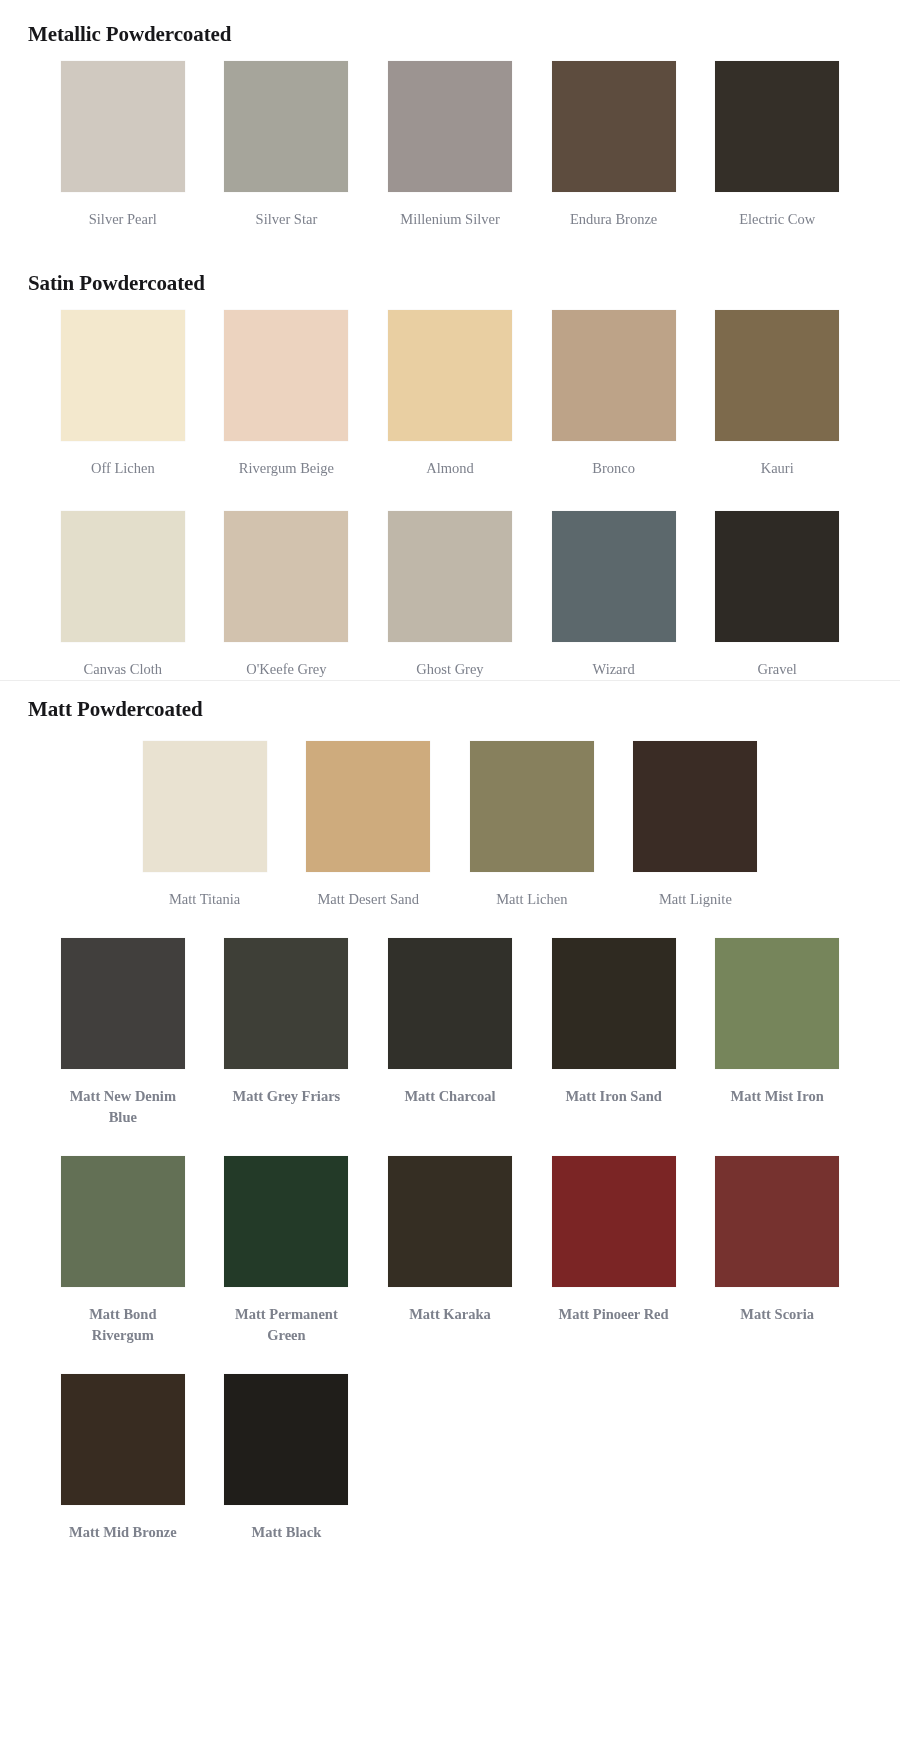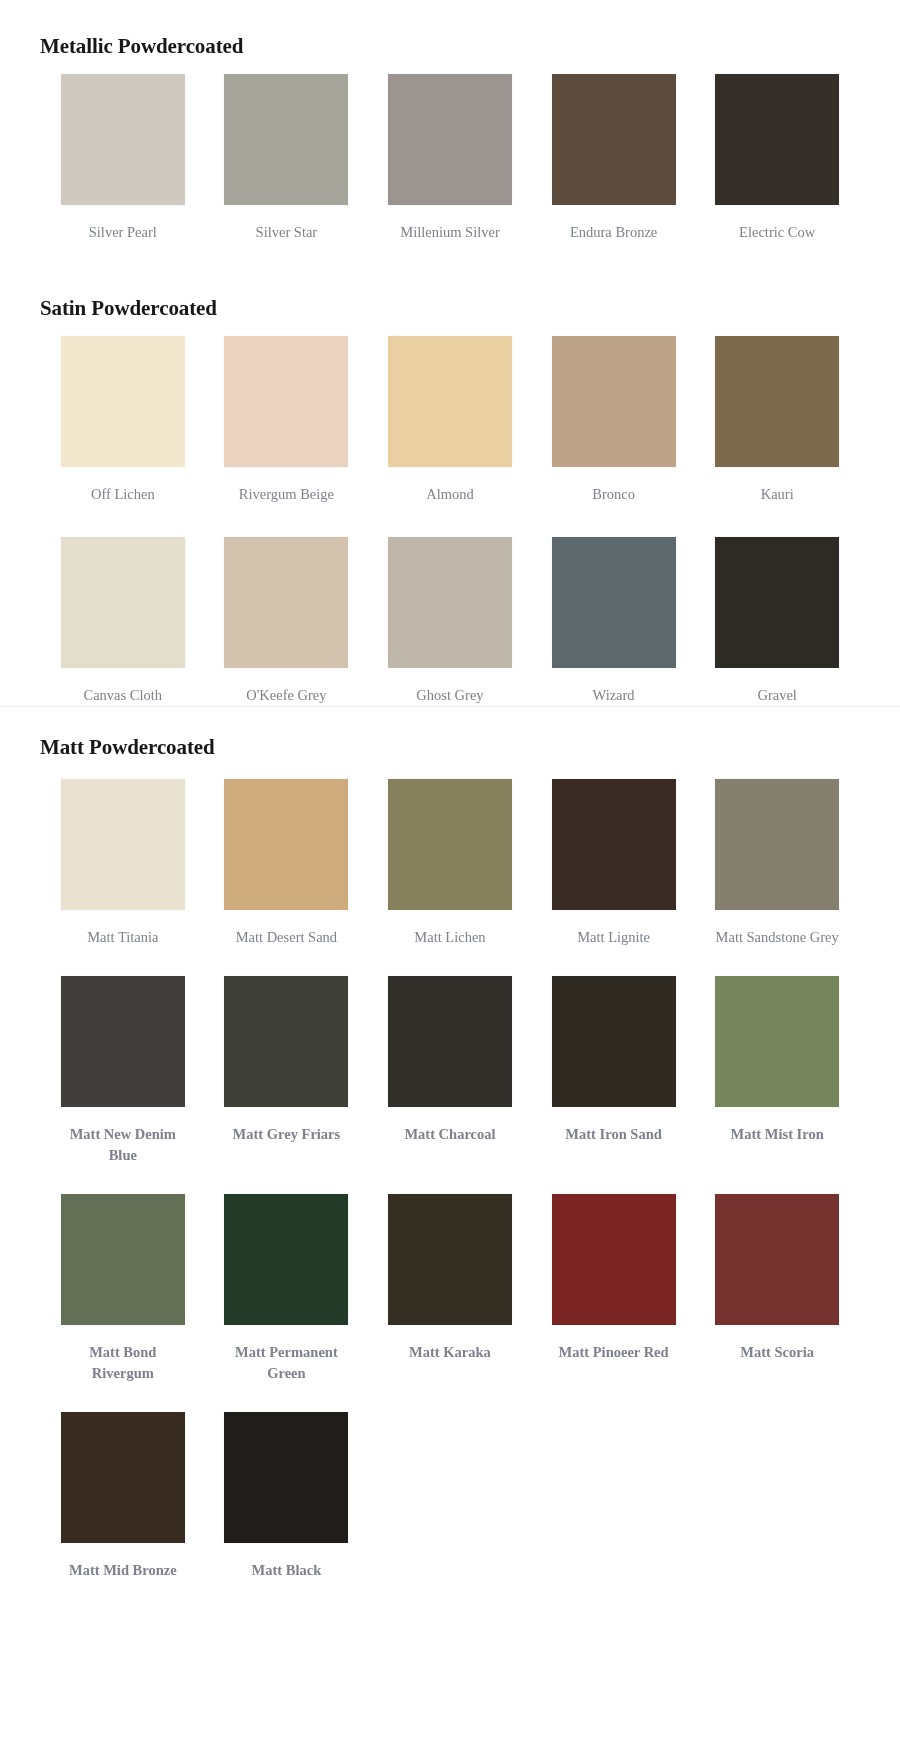--- a/index.html
+++ b/index.html
@@ -22,30 +22,31 @@
   }
   .section {
     position: relative;
   }
   .section-heading {
     font-family: "Liberation Serif", "DejaVu Serif", serif;
     font-weight: bold;
     font-size: 21px;
     line-height: 1.1;
     color: #17171a;
-    margin: 16px;
+    margin: 4px;
     padding: 0 0 0 24px;
     letter-spacing: -0.1px;
   }
   .swatch-grid {
     display: flex;
     flex-wrap: wrap;
     padding: 0 41px 0 41px;
     box-sizing: border-box;
     width: 900px;
+    justify-content: center;
   }
   .swatch-cell {
     width: 20%;
     box-sizing: border-box;
     display: flex;
     flex-direction: column;
     align-items: center;
   }
   .swatch-chip {
     width: 124px;
@@ -178,24 +179,20 @@
         <span class="swatch-label">Matt Desert Sand</span>
       </div>
       <div class="swatch-cell">
         <span class="swatch-chip" style="background-color: rgb(135, 128, 93);"></span>
         <span class="swatch-label">Matt Lichen</span>
       </div>
       <div class="swatch-cell">
         <span class="swatch-chip" style="background-color: rgb(58, 44, 37);"></span>
         <span class="swatch-label">Matt Lignite</span>
       </div>
-      <div class="swatch-cell">
-        <span class="swatch-chip" style="background-color: rgb(133, 127, 112);"></span>
-        <span class="swatch-label">Matt Sandstone Grey</span>
-      </div>
     </div>
 
     <div class="swatch-grid gap-row">
       <div class="swatch-cell">
         <span class="swatch-chip" style="background-color: rgb(65, 63, 61);"></span>
         <span class="swatch-label">Matt New Denim Blue</span>
       </div>
       <div class="swatch-cell">
         <span class="swatch-chip" style="background-color: rgb(62, 63, 55);"></span>
         <span class="swatch-label">Matt Grey Friars</span>

